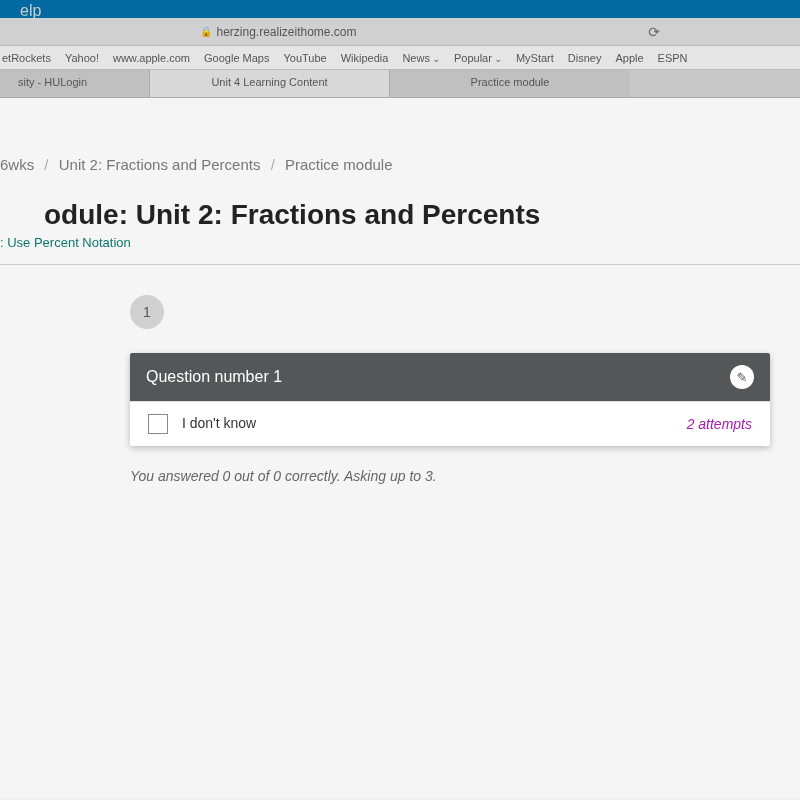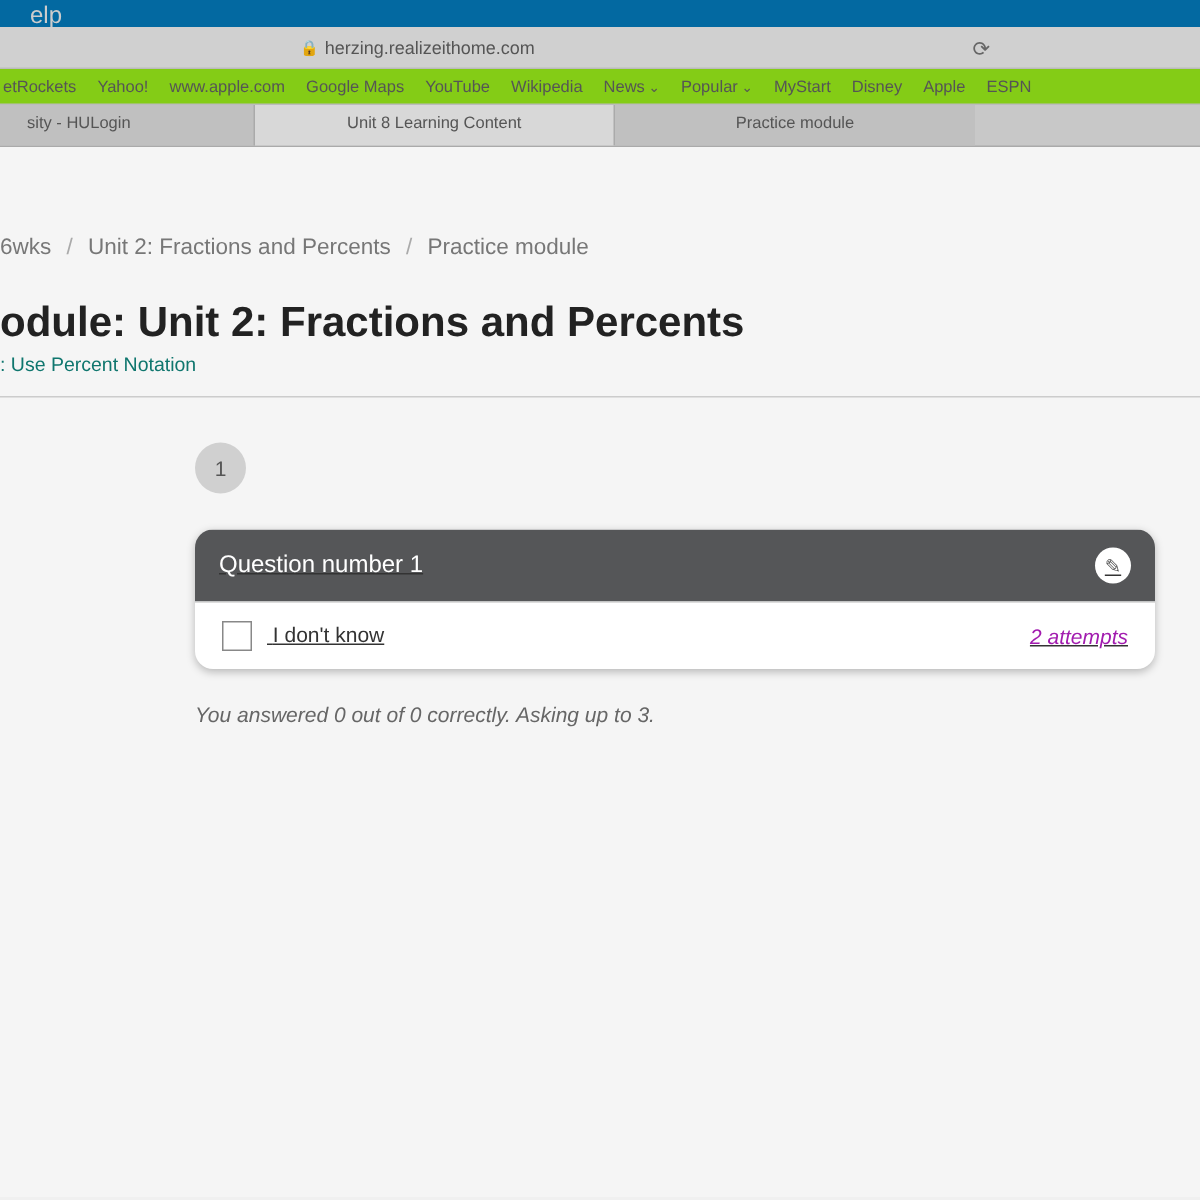--- a/index.html
+++ b/index.html
@@ -31,21 +31,21 @@
       position: relative;
     }
     .lock-icon { font-size: 10px; margin-right: 4px; }
     .refresh-btn {
       position: absolute;
       right: 140px;
       color: #666;
       font-size: 14px;
     }
     .bookmarks {
-      background: #84cc16;
+      background: #e5e5e5;
       height: 24px;
       display: flex;
       align-items: center;
       font-size: 11px;
       color: #555;
       padding-left: 2px;
       border-bottom: 1px solid #bbb;
       gap: 14px;
     }
     .bookmarks span { white-space: nowrap; }
@@ -73,20 +73,21 @@
       font-size: 15px;
       color: #777;
       padding: 8px 0 8px 0;
     }
     .breadcrumb .sep { color: #aaa; margin: 0 6px; }
     .page-title {
       font-size: 28px;
       font-weight: 700;
       color: #222;
       margin-top: 18px;
+      margin-left: 44px;
     }
     .subtitle {
       font-size: 13px;
       color: #0f766e;
       margin-top: 4px;
       padding-bottom: 14px;
       border-bottom: 1px solid #ccc;
     }
     .qnum-row {
       margin-top: 30px;
@@ -98,25 +99,24 @@
       background: #d0d0d0;
       color: #555;
       display: flex;
       align-items: center;
       justify-content: center;
       font-size: 14px;
     }
     .question-card {
       margin: 24px 10px 0 130px;
       width: 640px;
-      border-radius: 12px;
+      border-radius: 2px;
       overflow: hidden;
       box-shadow: 0 2px 6px rgba(0,0,0,0.25);
       background: #fff;
-      text-decoration: underline;
     }
     .card-header {
       background: #555658;
       color: #fff;
       padding: 12px 16px;
       display: flex;
       align-items: center;
       justify-content: space-between;
       font-size: 16px;
     }
@@ -208,22 +208,22 @@
   <span>Wikipedia</span>
   <span class="news-drop">News</span>
   <span class="popular-drop">Popular</span>
   <span>MyStart</span>
   <span>Disney</span>
   <span>Apple</span>
   <span>ESPN</span>
 </div>
 
 <div class="tabbar">
-  <div class="tab" style="width:170px">sity - HULogin</div>
-  <div class="tab active" style="width:240px;text-align:center">Unit 8 Learning Content</div>
+  <div class="tab" style="width:150px">sity - HULogin</div>
+  <div class="tab active" style="width:240px;text-align:center">Unit 4 Learning Content</div>
   <div class="tab" style="width:240px;text-align:center;border-right:none">Practice module</div>
 </div>
 
 <div class="content">
 
   <div class="breadcrumb">
     <span>6wks</span>
     <span class="sep">/</span>
     <span>Unit 2: Fractions and Percents</span>
     <span class="sep">/</span>

